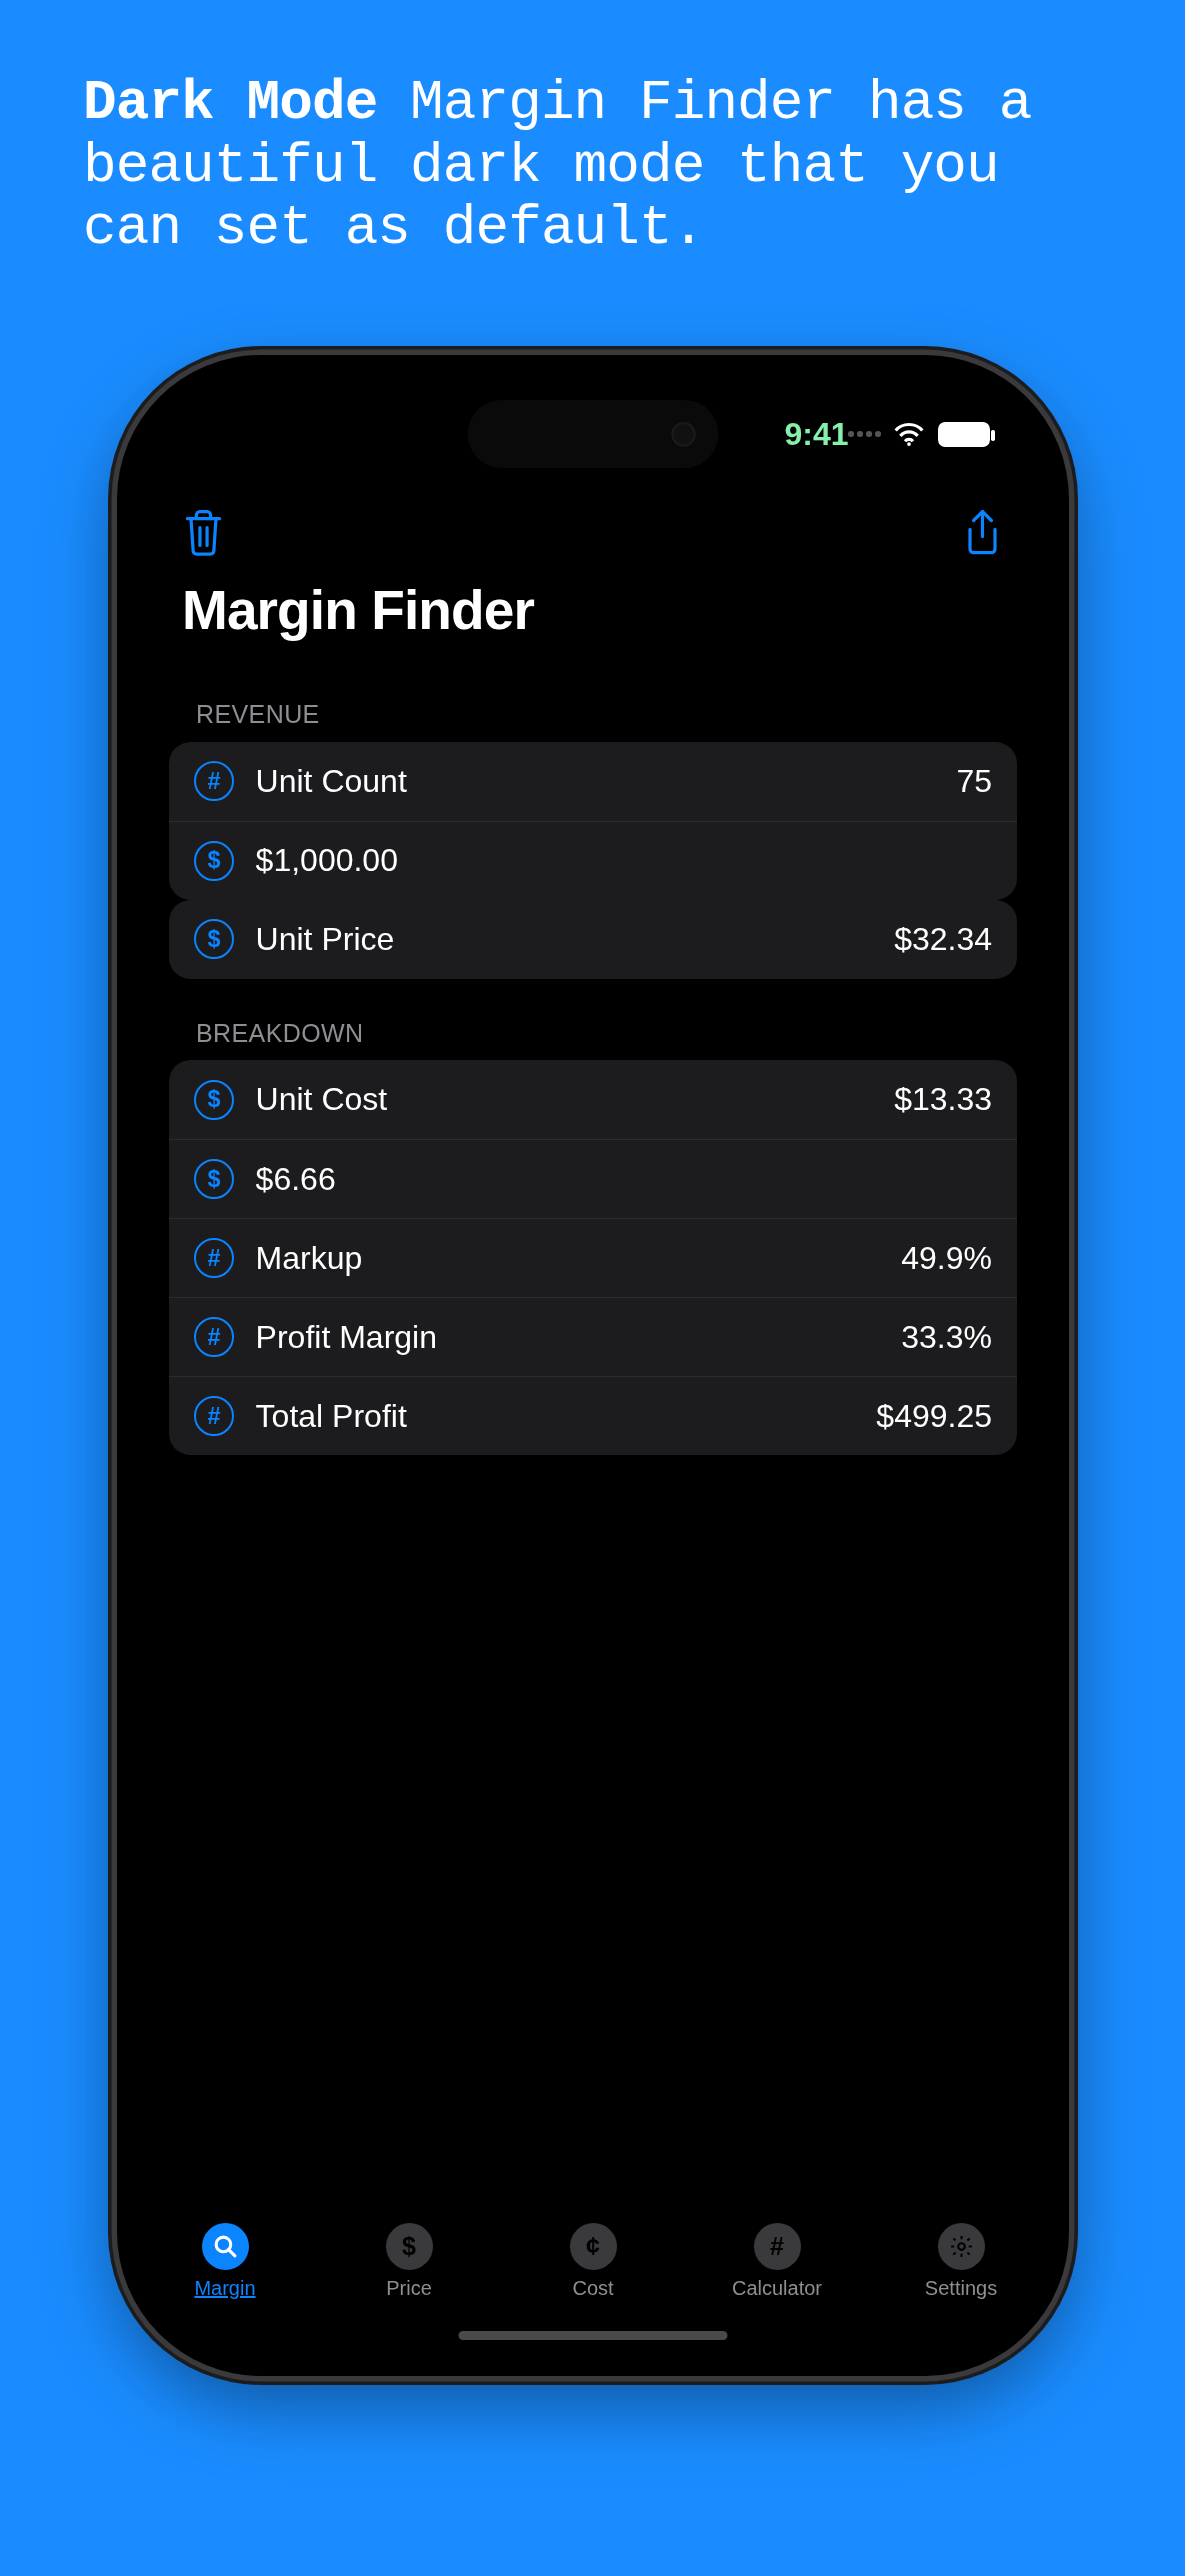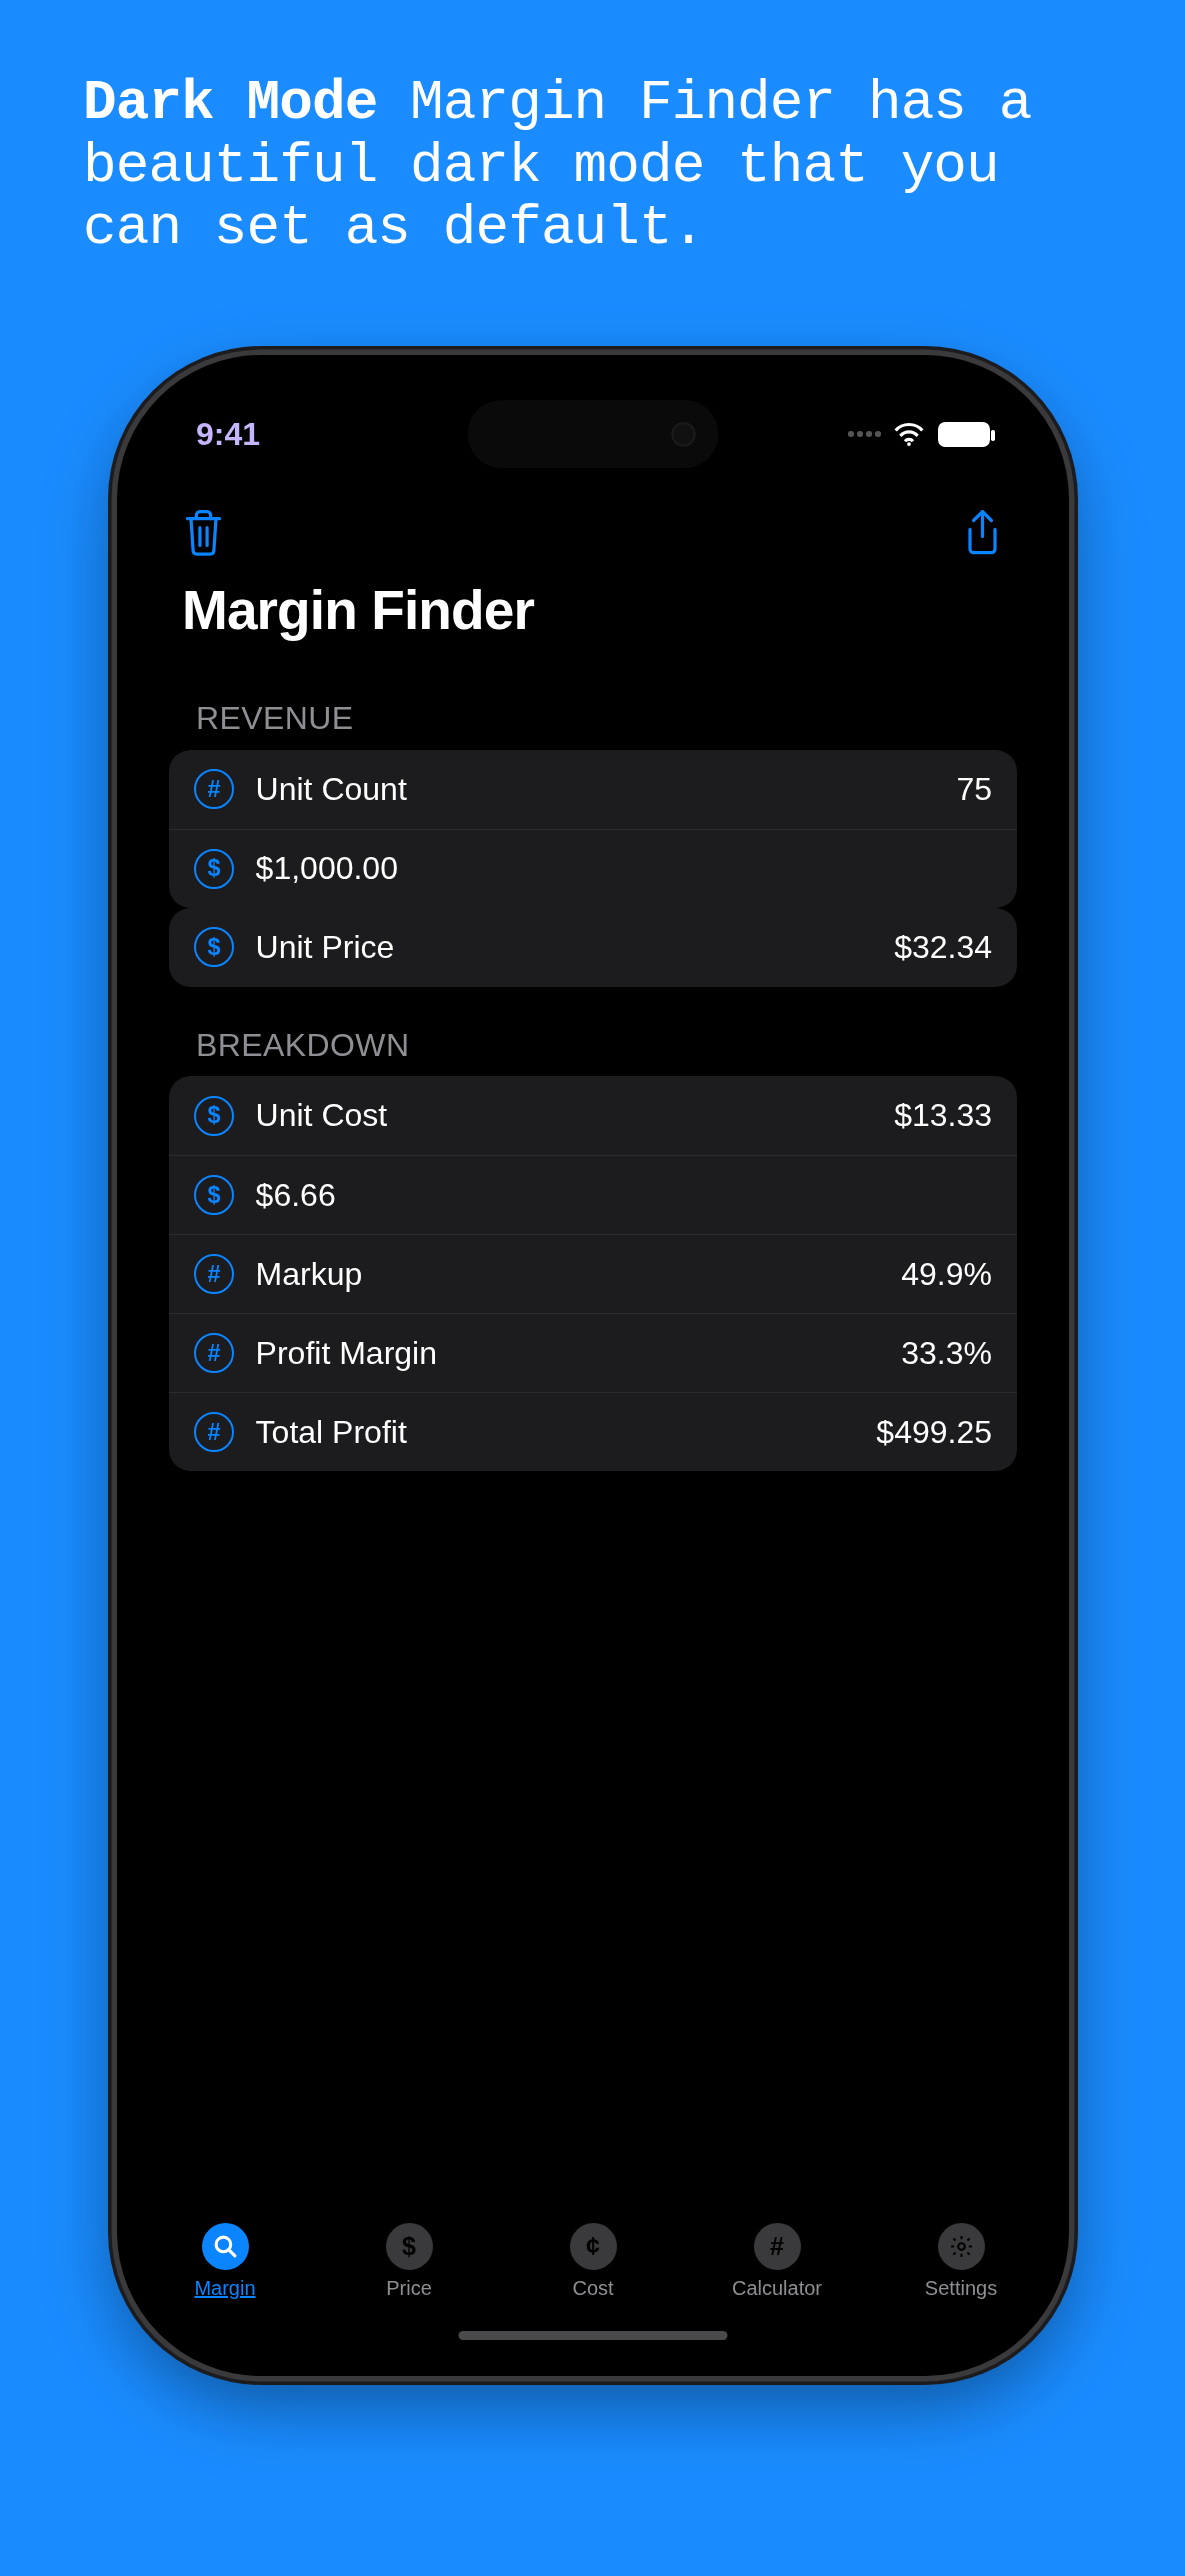--- a/index.html
+++ b/index.html
@@ -69,25 +69,25 @@
     border-radius: 50%;
     background: #111;
     box-shadow: inset 0 0 3.6px #333;
   }
 
   
   .statusbar {
     height: 126px;
     display: flex;
     align-items: center;
-    justify-content: space-between;
+    justify-content: flex-end;
     padding: 0 63px;
     font-size: 32px;
     font-weight: 700;
-    color: #c4b5fd;
+    color: #86efac;
   }
   .statusbar .right {
     display: flex;
     align-items: center;
     gap: 12.6px;
   }
   .dots { display: flex; gap: 3.6px; }
   .dots span { width: 5.4px; height: 5.4px; border-radius: 50%; background: #555; }
   .battery {
     width: 52px; height: 25px;
@@ -126,21 +126,21 @@
     color: #fff;
   }
 
   
   .content {
     flex: 1;
     padding: 0 36px;
     overflow: hidden;
   }
   .section-header {
-    font-size: 32px;
+    font-size: 25px;
     font-weight: 500;
     color: #8e8e93;
     letter-spacing: 0.4px;
     padding: 40px 27px 12.6px 27px;
     text-transform: uppercase;
   }
   .card {
     background: #1c1c1e;
     border-radius: 21.6px;
     overflow: hidden;

